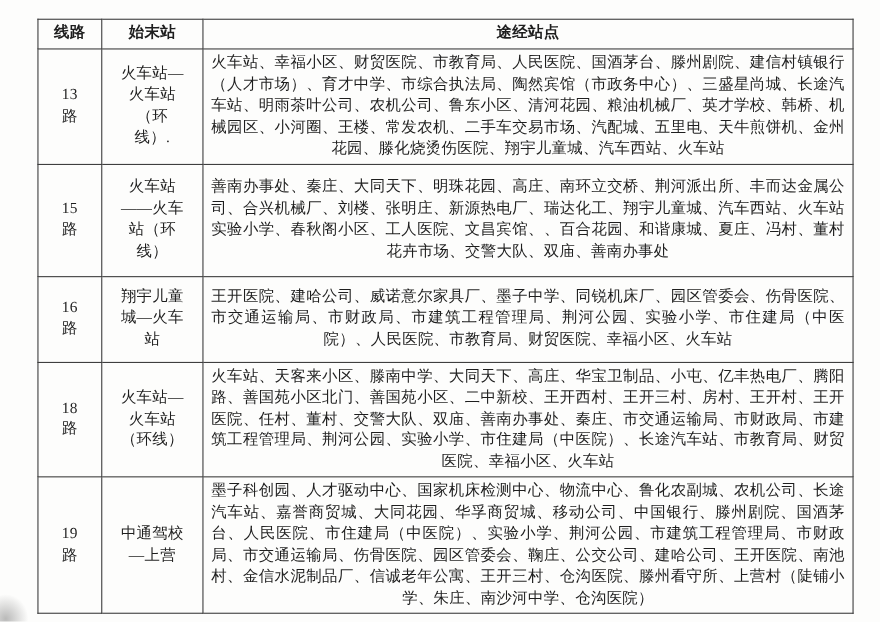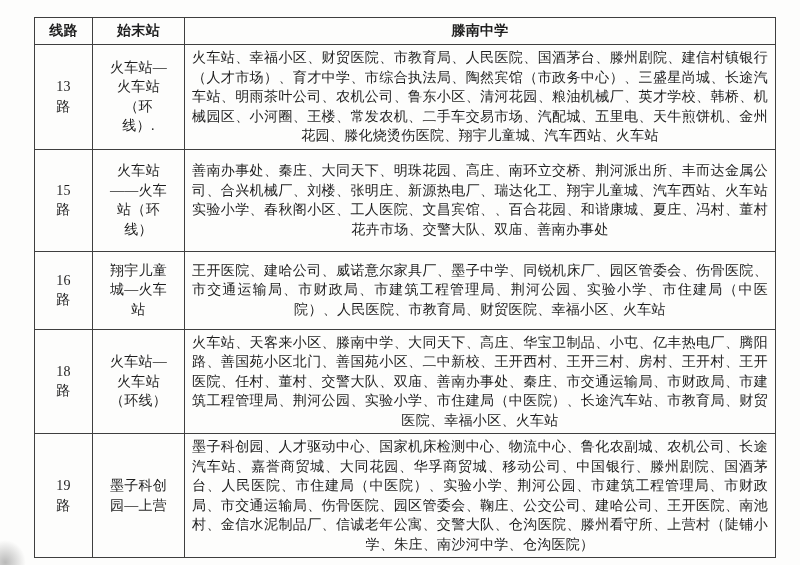--- a/index.html
+++ b/index.html
@@ -74,21 +74,21 @@
   <table class="route-table">
     <colgroup>
       <col class="c-route">
       <col class="c-term">
       <col class="c-stops">
     </colgroup>
     <thead>
       <tr>
         <th>线路</th>
         <th>始末站</th>
-        <th>滕南中学</th>
+        <th>途经站点</th>
       </tr>
     </thead>
     <tbody>
         <tr>
           <td class="col-route">13路</td>
           <td class="col-terminals">火车站—火车站（环线）.</td>
           <td class="col-stops">火车站、幸福小区、财贸医院、市教育局、人民医院、国酒茅台、滕州剧院、建信村镇银行（人才市场）、育才中学、市综合执法局、陶然宾馆（市政务中心）、三盛星尚城、长途汽车站、明雨茶叶公司、农机公司、鲁东小区、清河花园、粮油机械厂、英才学校、韩桥、机械园区、小河圈、王楼、常发农机、二手车交易市场、汽配城、五里电、天牛煎饼机、金州花园、滕化烧烫伤医院、翔宇儿童城、汽车西站、火车站</td>
         </tr>
         <tr>
           <td class="col-route">15路</td>
@@ -100,19 +100,19 @@
           <td class="col-terminals">翔宇儿童城—火车站</td>
           <td class="col-stops">王开医院、建哈公司、威诺意尔家具厂、墨子中学、同锐机床厂、园区管委会、伤骨医院、市交通运输局、市财政局、市建筑工程管理局、荆河公园、实验小学、市住建局（中医院）、人民医院、市教育局、财贸医院、幸福小区、火车站</td>
         </tr>
         <tr>
           <td class="col-route">18路</td>
           <td class="col-terminals">火车站—火车站（环线）</td>
           <td class="col-stops">火车站、天客来小区、滕南中学、大同天下、高庄、华宝卫制品、小屯、亿丰热电厂、腾阳路、善国苑小区北门、善国苑小区、二中新校、王开西村、王开三村、房村、王开村、王开医院、任村、董村、交警大队、双庙、善南办事处、秦庄、市交通运输局、市财政局、市建筑工程管理局、荆河公园、实验小学、市住建局（中医院）、长途汽车站、市教育局、财贸医院、幸福小区、火车站</td>
         </tr>
         <tr>
           <td class="col-route">19路</td>
-          <td class="col-terminals">墨子科创园—上营</td>
-          <td class="col-stops">墨子科创园、人才驱动中心、国家机床检测中心、物流中心、鲁化农副城、农机公司、长途汽车站、嘉誉商贸城、大同花园、华孚商贸城、移动公司、中国银行、滕州剧院、国酒茅台、人民医院、市住建局（中医院）、实验小学、荆河公园、市建筑工程管理局、市财政局、市交通运输局、伤骨医院、园区管委会、鞠庄、公交公司、建哈公司、王开医院、南池村、金信水泥制品厂、信诚老年公寓、交警大队、仓沟医院、滕州看守所、上营村（陡铺小学、朱庄、南沙河中学、仓沟医院）</td>
+          <td class="col-terminals">中通驾校—上营</td>
+          <td class="col-stops">墨子科创园、人才驱动中心、国家机床检测中心、物流中心、鲁化农副城、农机公司、长途汽车站、嘉誉商贸城、大同花园、华孚商贸城、移动公司、中国银行、滕州剧院、国酒茅台、人民医院、市住建局（中医院）、实验小学、荆河公园、市建筑工程管理局、市财政局、市交通运输局、伤骨医院、园区管委会、鞠庄、公交公司、建哈公司、王开医院、南池村、金信水泥制品厂、信诚老年公寓、王开三村、仓沟医院、滕州看守所、上营村（陡铺小学、朱庄、南沙河中学、仓沟医院）</td>
         </tr>
       </tbody>
   </table>
   <div class="smudge"></div>
 </div>
 
 </body></html>

